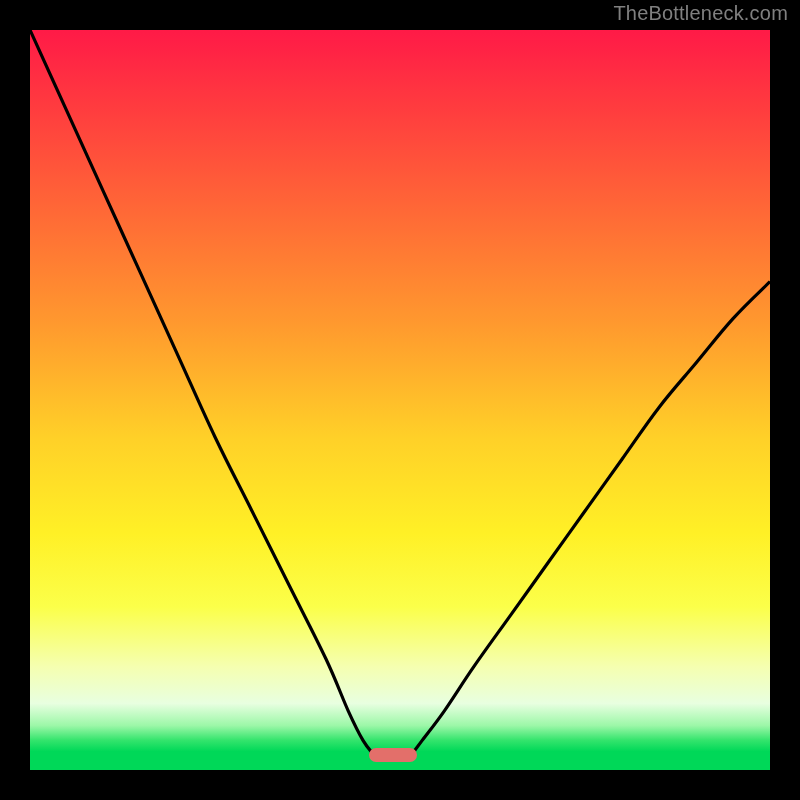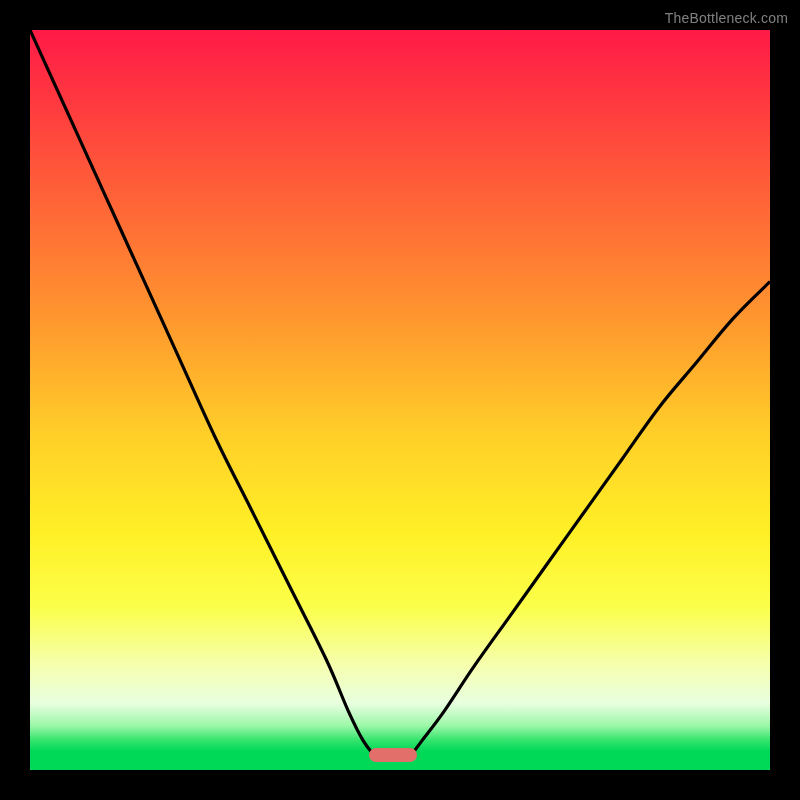--- a/index.html
+++ b/index.html
@@ -12,24 +12,24 @@
     font-family: Arial, Helvetica, sans-serif;
   }
   .stage {
     position: relative;
     width: 800px;
     height: 800px;
     background: #000;
   }
   .watermark {
     position: absolute;
-    top: 10px;
+    top: 2px;
     right: 12px;
     color: #808080;
-    font-size: 14px;
+    font-size: 20px;
     font-weight: 400;
     letter-spacing: 0.2px;
     z-index: 5;
     user-select: none;
   }
   .plot-area {
     position: absolute;
     left: 30px;
     top: 30px;
     width: 740px;

